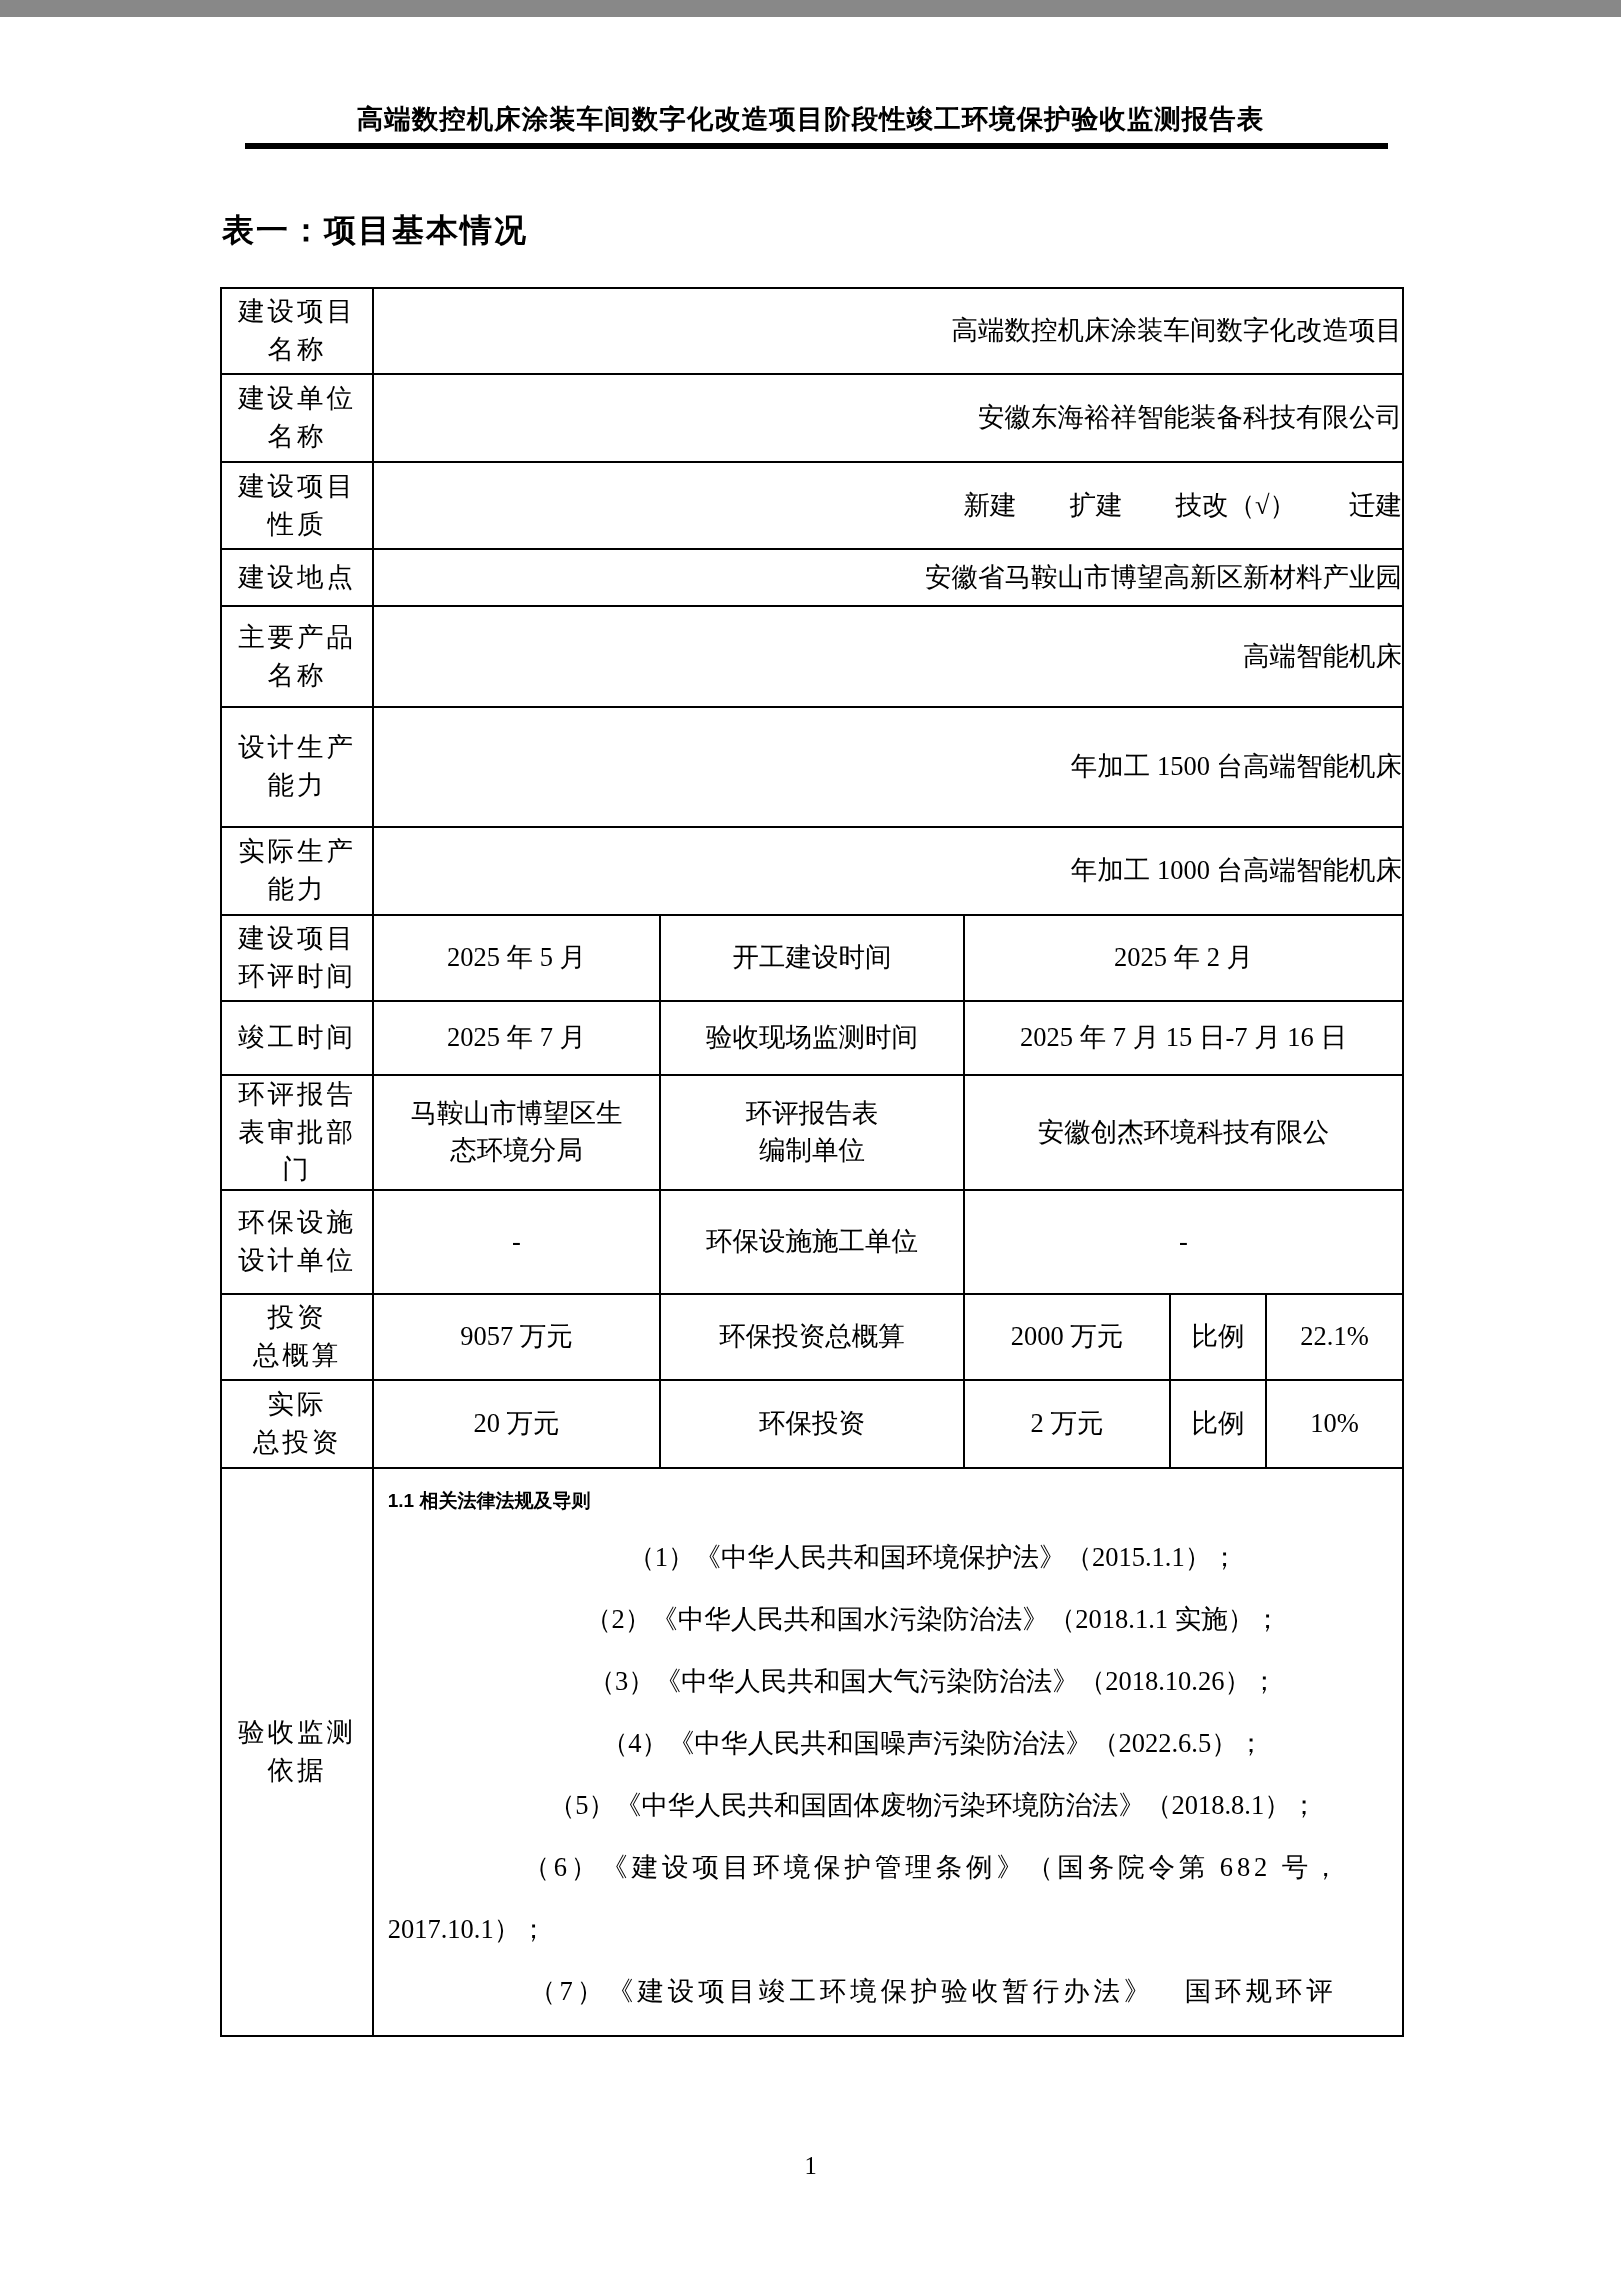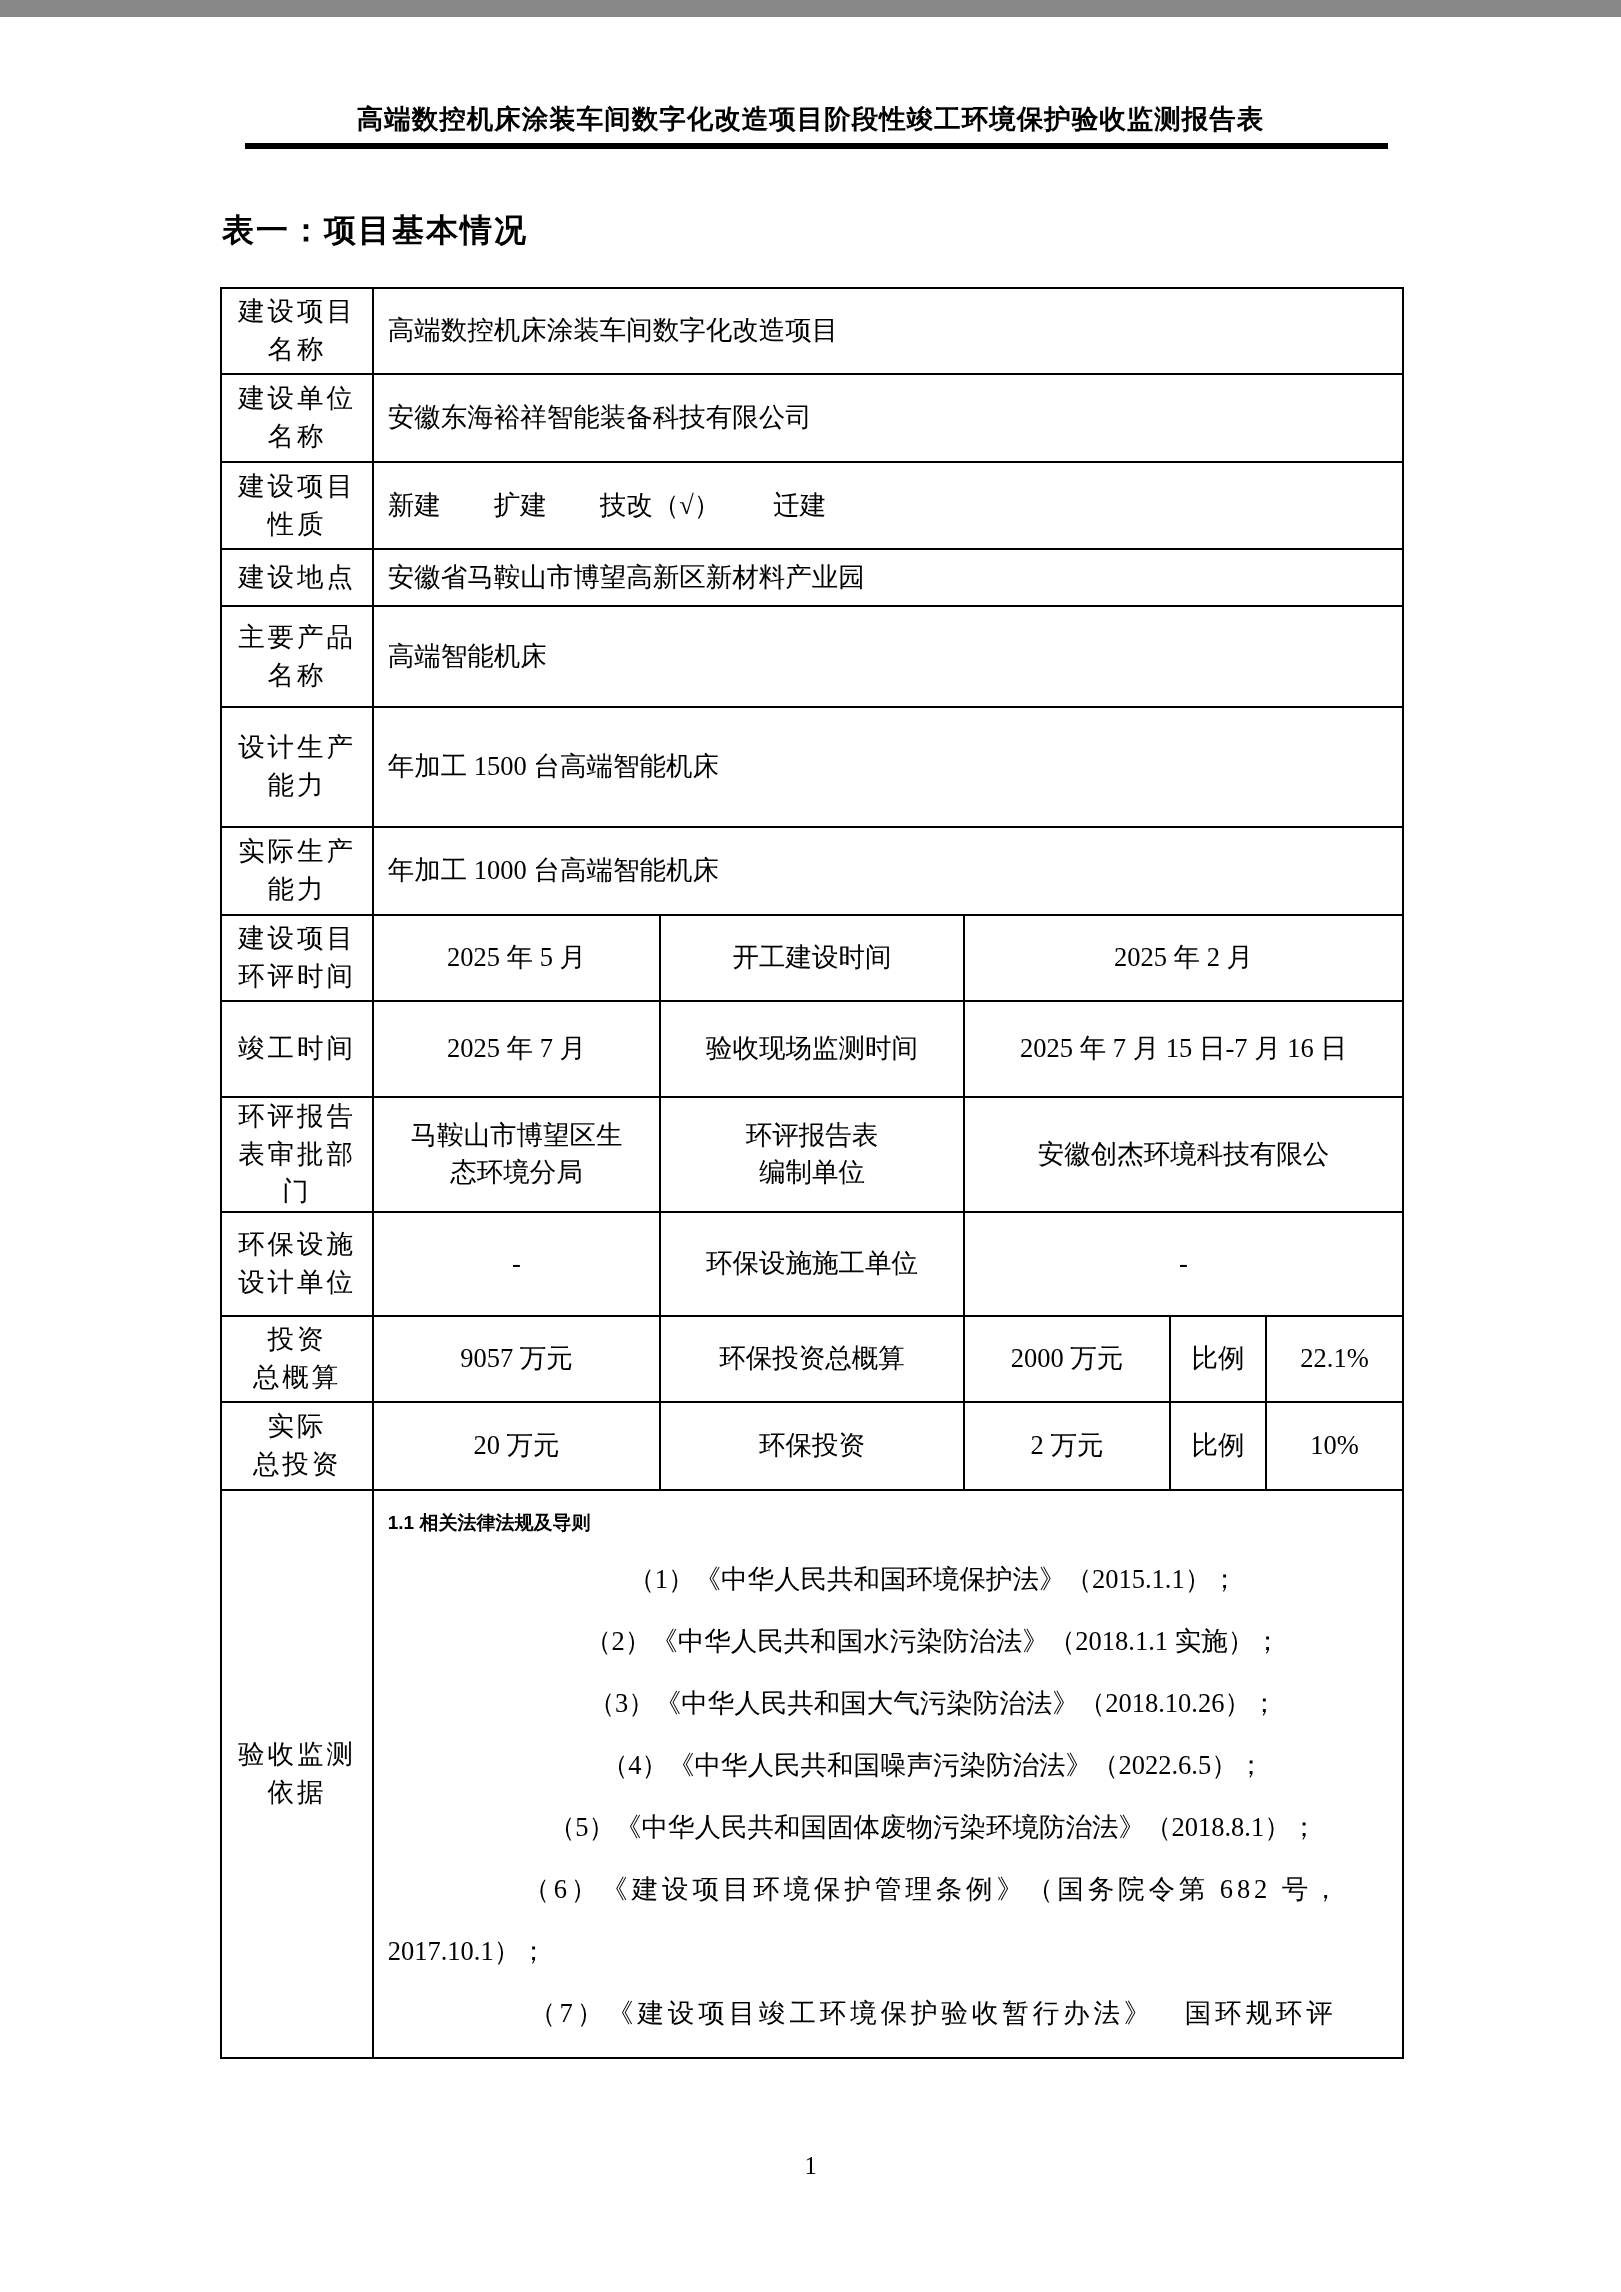--- a/index.html
+++ b/index.html
@@ -26,21 +26,21 @@
     border-collapse:collapse; table-layout:fixed;
     border:2.9px solid #000;
   }
   .info-table td {
     border:2px solid #000;
     font-size:26.5px; line-height:1.42;
     text-align:center; vertical-align:middle;
     white-space:pre-line; padding:0; overflow:hidden;
   }
   .info-table td.lbl { letter-spacing:2.9px; }
-  .info-table td.val-left { text-align:left; padding-left:13.7px; }
+  .info-table td.val-left { text-align:right; padding-left:13.7px; }
   .info-table td.basis-cell {
     vertical-align:top; text-align:left;
     padding:5.9px 3.9px 0 13.7px; white-space:normal;
   }
   .basis-heading {
     font-family:"Liberation Sans","DejaVu Sans",sans-serif;
     font-weight:bold; font-size:19px; line-height:51px;
   }
   .basis-line { line-height:62px; font-size:26.5px; white-space:pre; }
   .basis-line.indent { padding-left:80px;text-align:center; }
@@ -113,21 +113,21 @@
     </tr>
 
     <tr style="height:86px">
       <td class="lbl">建设项目
 环评时间</td>
       <td>2025 年 5 月</td>
       <td>开工建设时间</td>
       <td colspan="3">2025 年 2 月</td>
     </tr>
 
-    <tr style="height:96px">
+    <tr style="height:74px">
       <td class="lbl">竣工时间</td>
       <td>2025 年 7 月</td>
       <td>验收现场监测时间</td>
       <td colspan="3">2025 年 7 月 15 日-7 月 16 日</td>
     </tr>
 
     <tr style="height:93px">
       <td class="lbl">环评报告
 表审批部
 门</td>

